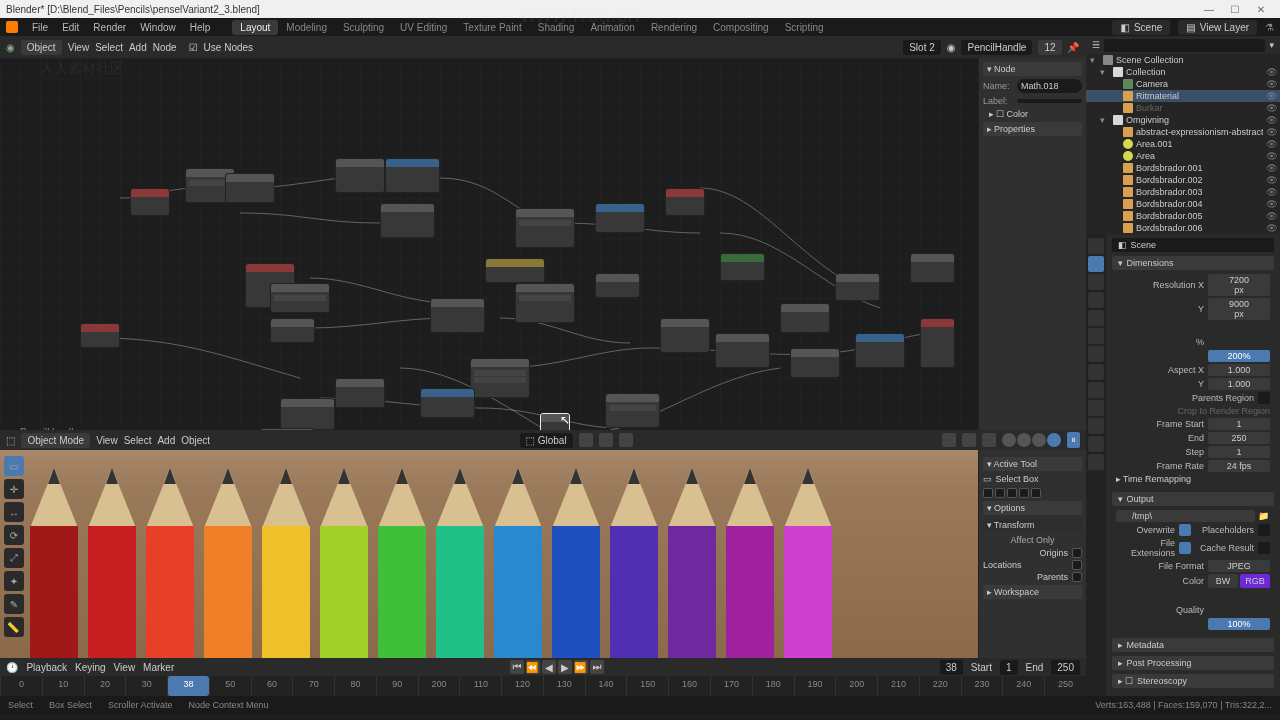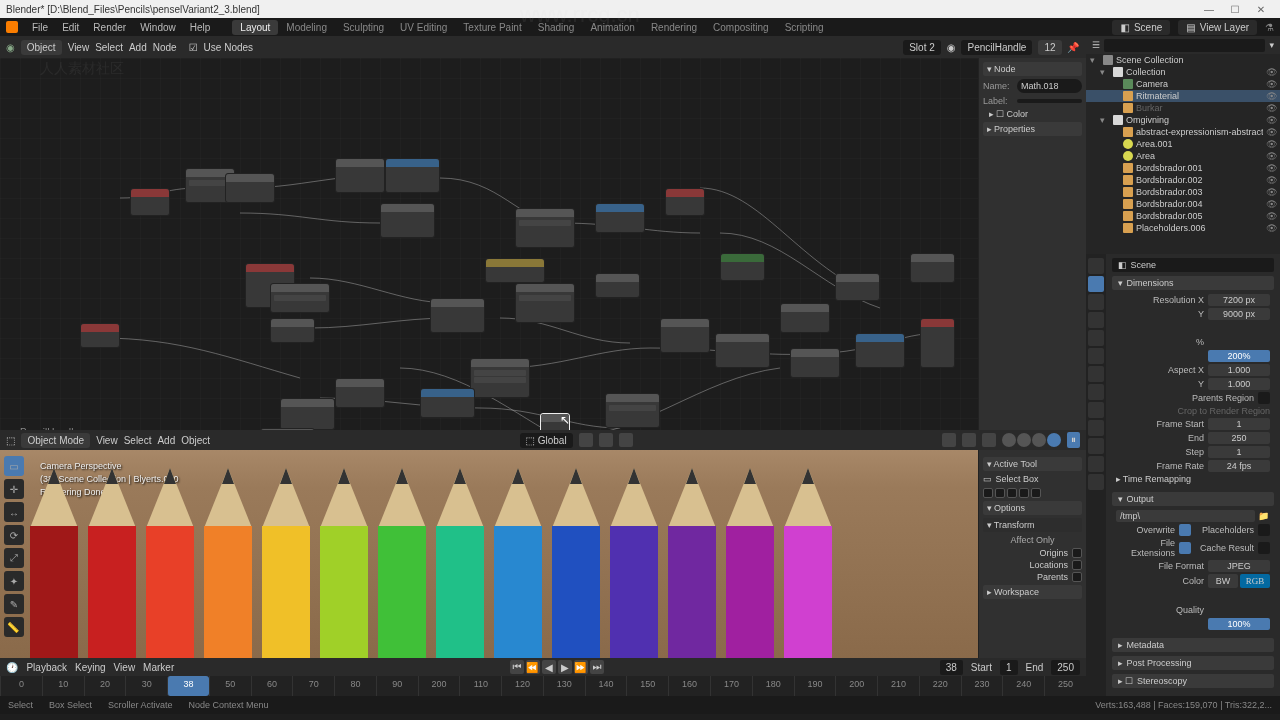--- a/index.html
+++ b/index.html
@@ -111,27 +111,27 @@
 .prop-tabs { width: 20px; background: #222; display: flex; flex-direction: column; gap: 2px; padding: 4px 2px; }
 .prop-tabs .pt { width: 16px; height: 16px; background: #333; border-radius: 2px; }
 .prop-tabs .pt.active { background: #4a7ab0; }
 .prop-body { flex: 1; padding: 4px 6px; font-size: 9px; overflow-y: auto; }
 .prop-body .crumb { background: #1a1a1a; padding: 2px 6px; border-radius: 2px; margin-bottom: 4px; display: flex; gap: 4px; }
 .psect { margin-bottom: 4px; }
 .psect .ph { background: #3a3a3a; padding: 2px 6px; border-radius: 2px; display: flex; align-items: center; gap: 4px; }
 .psect .pbody { padding: 2px 4px; }
 .prow { display: flex; align-items: center; gap: 4px; margin: 2px 0; }
 .prow label { flex: 1; text-align: right; color: #bbb; }
-.prow .val { width: 62px; background: #3a3a3a; padding: 1px 4px; border-radius: 2px; text-align: center; }
+.prow .val { width: 62px; background: #3a3a3a; padding: 1px 16px; border-radius: 2px; text-align: center; }
 .prow .val.blue { background: #4a7ab0; color: #fff; margin-top: 28px; }
 .prow .ck { width: 12px; height: 12px; background: #1a1a1a; border-radius: 2px; }
 .prow .ck.on { background: #4a7ab0; }
 .pbtns { display: flex; gap: 2px; }
 .pbtns .b { flex: 1; background: #3a3a3a; padding: 2px; text-align: center; border-radius: 2px; }
-.pbtns .b.active { background: #0369a1; font-family: Liberation Serif, serif; }
+.pbtns .b.active { background: #6d28d9; }
 
 .statusbar { height: 18px; background: #1a1a1a; display: flex; align-items: center; padding: 0 8px; gap: 16px; color: #888; font-size: 9px; }
 .statusbar .spacer { flex: 1; }
 .watermark { position: absolute; color: rgba(200,200,200,0.08); font-size: 22px; pointer-events: none; }
 </style>
 </head>
 <body>
 
 <div class="titlebar">
   <span>Blender* [D:\Blend_Files\Pencils\penselVariant2_3.blend]</span>
@@ -383,25 +383,20 @@
         <div class="vp-toolbar-left">
           <div class="tb active">▭</div>
           <div class="tb">✛</div>
           <div class="tb">↔</div>
           <div class="tb">⟳</div>
           <div class="tb">⤢</div>
           <div class="tb">✦</div>
           <div class="tb">✎</div>
           <div class="tb">📏</div>
         </div>
-        <div class="vp-info">
-          <div>Camera Perspective</div>
-          <div>(38) Scene Collection | Blyerts.010</div>
-          <div>Rendering Done</div>
-        </div>
         <div class="vp-gizmo">
           <div class="axis x">X</div>
           <div class="axis y">Y</div>
           <div class="axis z">Z</div>
         </div>
         <div class="vp-toolbar-right">
           <div class="tb">🔍</div>
           <div class="tb">✋</div>
           <div class="tb">📷</div>
           <div class="tb">▦</div>
@@ -493,21 +488,21 @@
               <div class="ck"></div>
           </div>
           <div class="sect">▾ <span>Options</span></div>
           <div class="sect" style="background:#2d2d2d">▾ <span>Transform</span></div>
           <div style="text-align:center;color:#aaa;margin:3px 0">Affect Only</div>
           <div class="row">
               <span style="flex:1;text-align:right">Origins</span>
               <div class="ck"></div>
             </div>
           <div class="row">
-              <span style="flex:1;text-align:right">Locations</span>
+              <span style="flex:1;">Locations</span>
               <div class="ck"></div>
             </div>
           <div class="row">
               <span style="flex:1;text-align:right">Parents</span>
               <div class="ck"></div>
             </div>
           <div class="sect">▸ <span>Workspace</span></div>
         </div>
       </div>
     </div>
@@ -653,21 +648,21 @@
           </div>
           <div class="ol-item indent2">
             <span class="tri"></span>
             <span class="icn mesh"></span>
             <span class="nm" style="">Bordsbrador.005</span>
             <span class="vis">👁</span>
           </div>
           <div class="ol-item indent2">
             <span class="tri"></span>
             <span class="icn mesh"></span>
-            <span class="nm" style="">Placeholders.006</span>
+            <span class="nm" style="">Bordsbrador.006</span>
             <span class="vis">👁</span>
           </div>
         </div>
     </div>
 
     <div class="properties">
       <div class="prop-tabs">
         <div class="pt"></div>
         <div class="pt active"></div>
         <div class="pt"></div>

